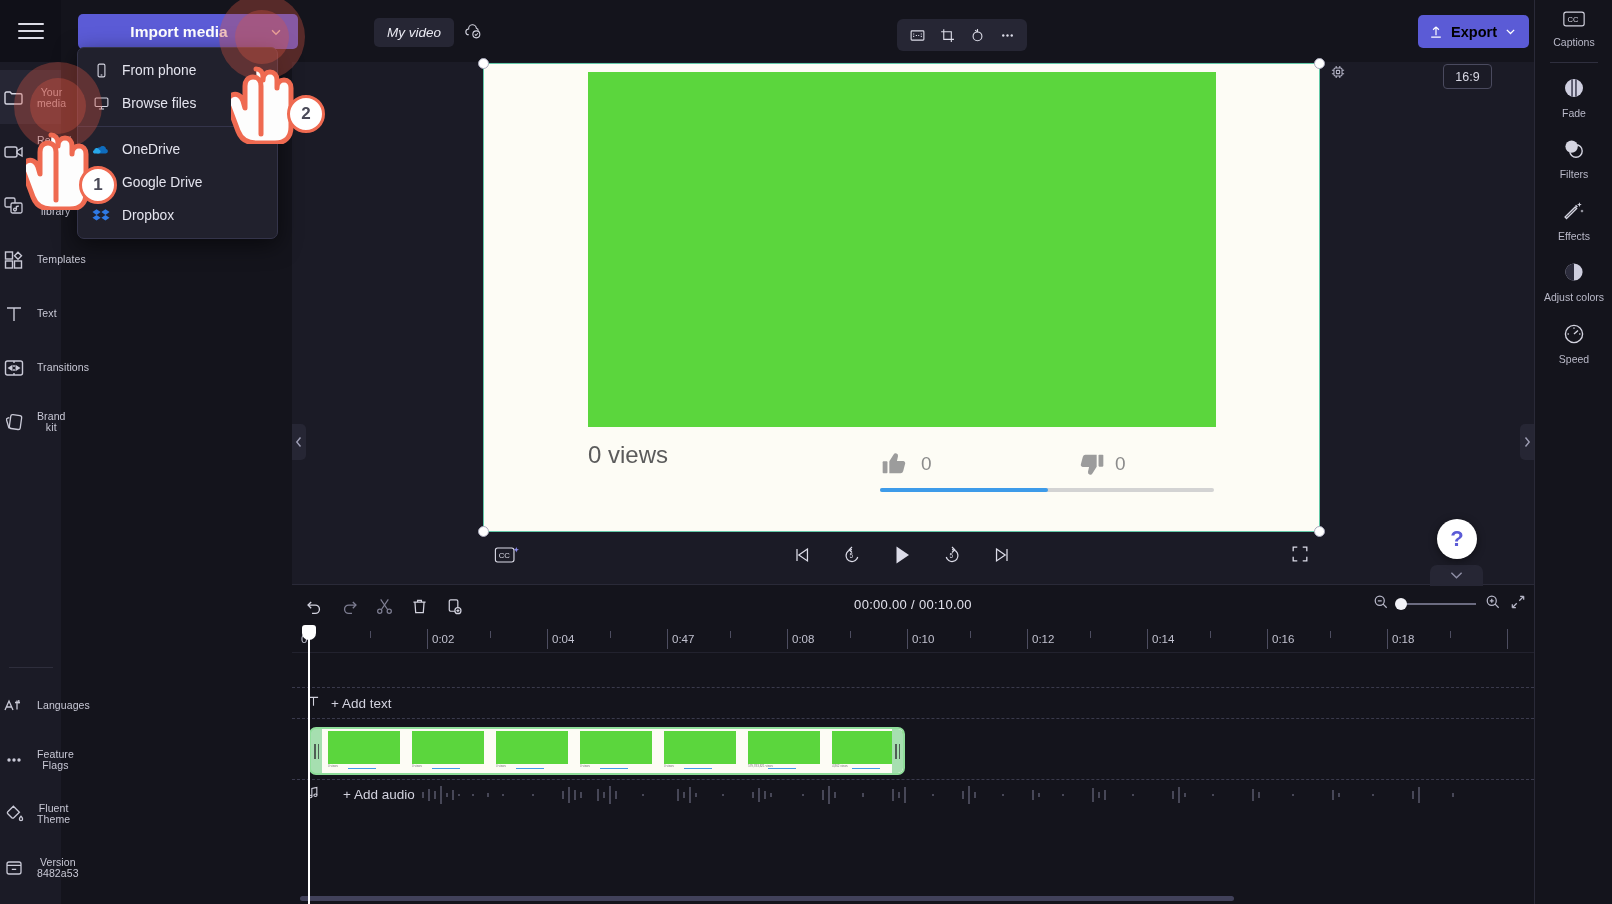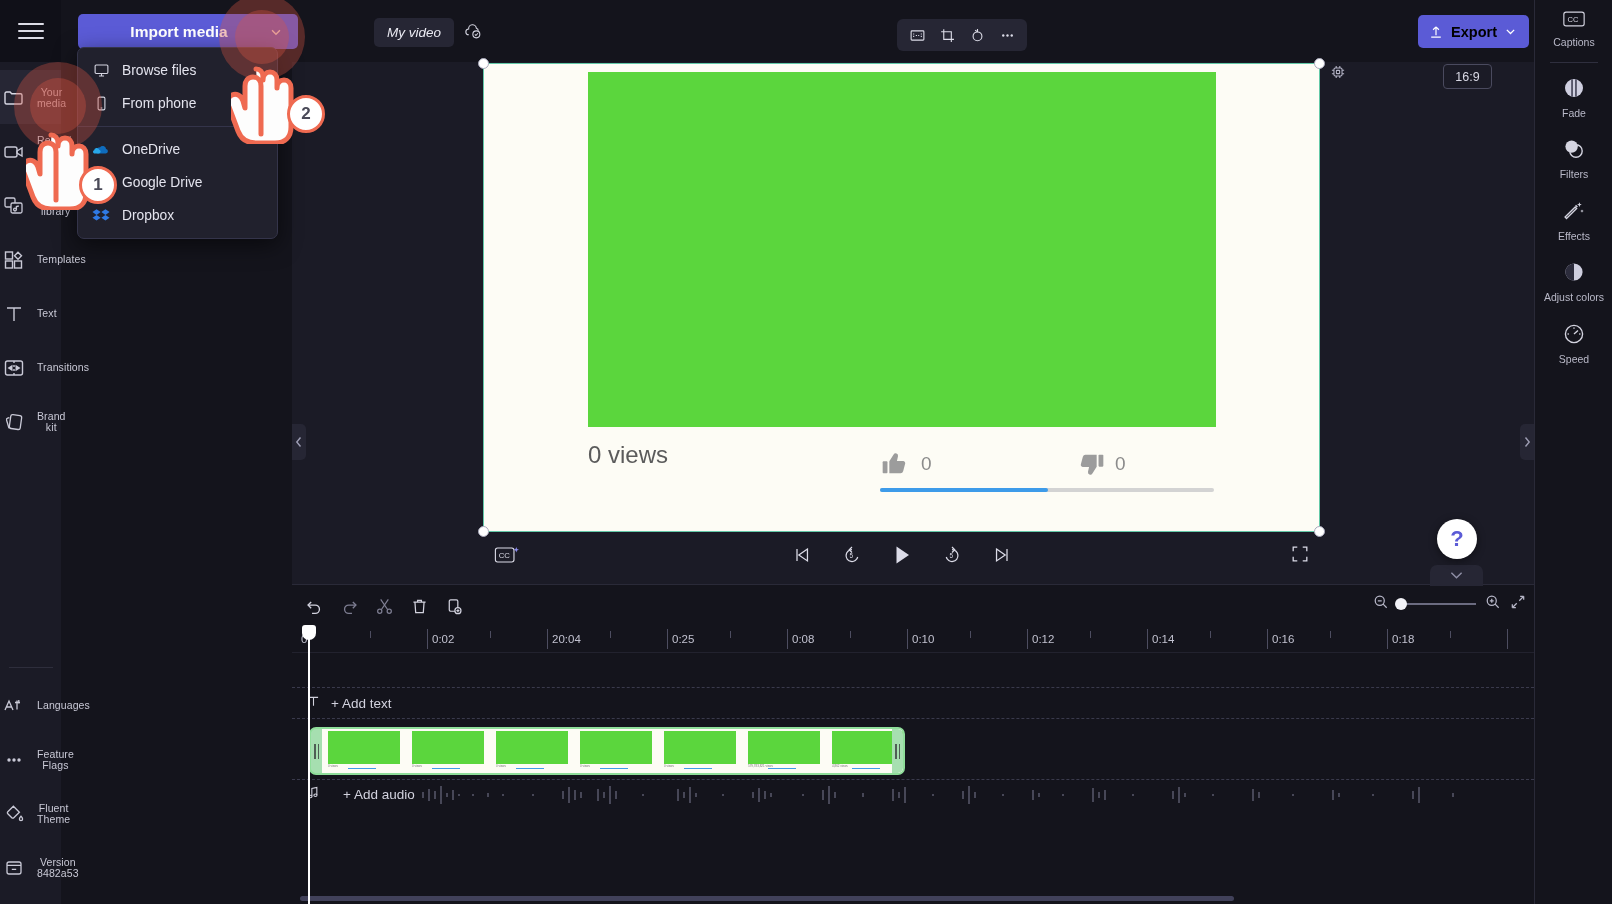--- a/index.html
+++ b/index.html
@@ -356,34 +356,34 @@
     <svg width="13" height="13" viewBox="0 0 16 16" fill="none" stroke="#fff" stroke-width="1.6">
         <path d="M3.5 6l4.5 4.5L12.5 6"></path>
       </svg>
   </div>
 </div>
 
 <div id="import-menu">
   <div class="menu-item">
     <span class="mi-ico">
       <svg width="17" height="17" viewBox="0 0 20 20" fill="none" stroke="#d6d6e2" stroke-width="1.3">
-        <rect x="2.5" y="3.5" width="15" height="10" rx="1.3"></rect>
-          <path d="M7 16.5h6M10 13.5v3"></path>
-      </svg>
-    </span>
-    <span>Browse files</span>
+        <rect x="6" y="2.5" width="8" height="15" rx="1.6"></rect>
+          <path d="M9 15.3h2"></path>
+      </svg>
+    </span>
+    <span>From phone</span>
   </div>
   <div class="menu-item">
     <span class="mi-ico">
       <svg width="17" height="17" viewBox="0 0 20 20" fill="none" stroke="#d6d6e2" stroke-width="1.3">
-        <rect x="6" y="2.5" width="8" height="15" rx="1.6"></rect>
-          <path d="M9 15.3h2"></path>
-      </svg>
-    </span>
-    <span>From phone</span>
+        <rect x="2.5" y="3.5" width="15" height="10" rx="1.3"></rect>
+          <path d="M7 16.5h6M10 13.5v3"></path>
+      </svg>
+    </span>
+    <span>Browse files</span>
   </div>
 
   <div class="menu-sep"></div>
 
   <div class="menu-item">
     <span class="mi-ico">
       <svg width="19" height="14" viewBox="0 0 24 16">
         <path d="M7.2 12.6h11.3a3.1 3.1 0 00.3-6.1 4.6 4.6 0 00-8.3-2A3.8 3.8 0 006.6 8 2.4 2.4 0 007.2 12.6z" fill="#0f6cbd"></path>
         <path d="M2.8 12.6h6.6a2.6 2.6 0 00.1-5.1 3.4 3.4 0 00-6.6.9 2.2 2.2 0 00-.1 4.2z" fill="#28a8ea"></path>
       </svg>
@@ -617,20 +617,23 @@
       </div>
       <div class="tl-btn">
         <svg width="19" height="19" viewBox="0 0 20 20" fill="none" stroke="#d2d2de" stroke-width="1.3">
           <rect x="4.5" y="3" width="9" height="12" rx="1.5"></rect>
             <circle cx="13.6" cy="14.4" r="3.2" fill="#14141c"></circle>
           <path d="M13.6 12.8v3.2M12 14.4h3.2"></path>
         </svg>
       </div>
     </div>
 
+    <div id="tl-time">
+      <span>00:00.00</span><span> / </span><span>00:10.00</span>
+    </div>
 
     <div id="tl-zoom">
       <span>
         <svg width="16" height="16" viewBox="0 0 18 18" fill="none" stroke="#b7b7c8" stroke-width="1.4">
           <circle cx="7.6" cy="7.6" r="5.1"></circle>
             <path d="M11.4 11.4l4 4M5.4 7.6h4.4"></path>
         </svg>
       </span>
       <span id="zoom-track">
         <span id="zoom-knob"></span>
@@ -649,24 +652,24 @@
     </div>
   </div>
 
   <div id="ruler">
     <span class="tick-lbl" style="left:9px">0</span>
     <span class="tick-minor" style="left:78px"></span>
     <span class="tick-major" style="left:135px"></span>
     <span class="tick-lbl" style="left:140px">0:02</span>
     <span class="tick-minor" style="left:198px"></span>
     <span class="tick-major" style="left:255px"></span>
-    <span class="tick-lbl" style="left:260px">20:04</span>
+    <span class="tick-lbl" style="left:260px">0:04</span>
     <span class="tick-minor" style="left:318px"></span>
     <span class="tick-major" style="left:375px"></span>
-    <span class="tick-lbl" style="left:380px">0:25</span>
+    <span class="tick-lbl" style="left:380px">0:47</span>
     <span class="tick-minor" style="left:438px"></span>
     <span class="tick-major" style="left:495px"></span>
     <span class="tick-lbl" style="left:500px">0:08</span>
     <span class="tick-minor" style="left:558px"></span>
     <span class="tick-major" style="left:615px"></span>
     <span class="tick-lbl" style="left:620px">0:10</span>
     <span class="tick-minor" style="left:678px"></span>
     <span class="tick-major" style="left:735px"></span>
     <span class="tick-lbl" style="left:740px">0:12</span>
     <span class="tick-minor" style="left:798px"></span>

